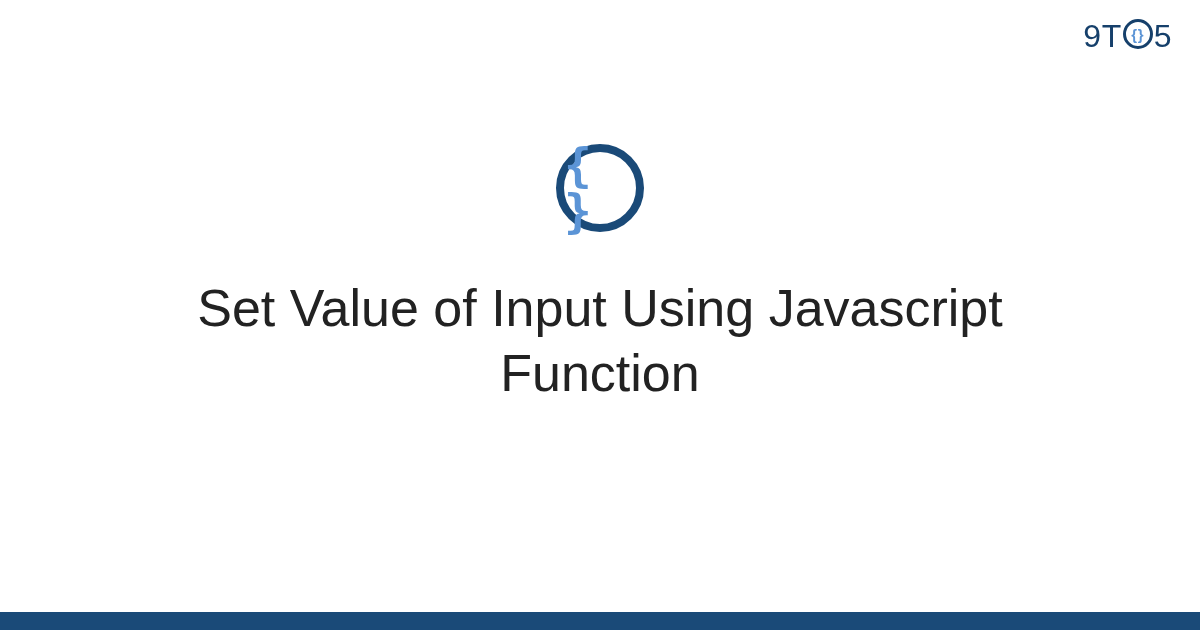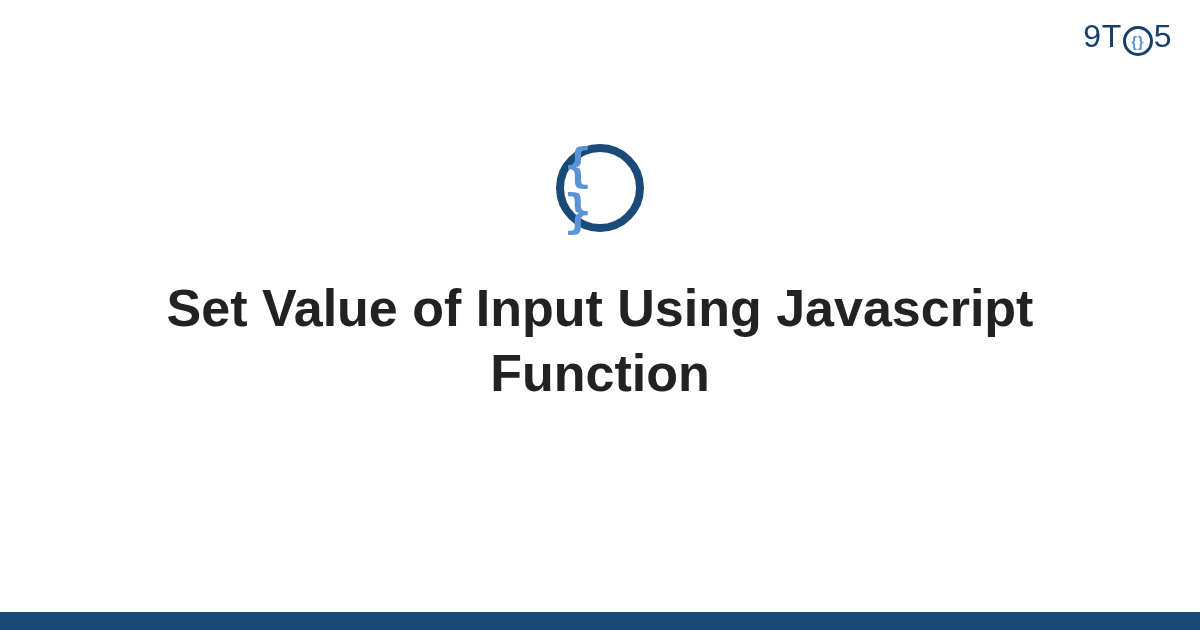--- a/index.html
+++ b/index.html
@@ -13,21 +13,21 @@
       background: #ffffff;
       font-family: -apple-system, BlinkMacSystemFont, "Segoe UI", Helvetica, Arial, sans-serif;
       position: relative;
       overflow: hidden;
     }
     .header {
       position: absolute;
       top: 18px;
       right: 28px;
       display: flex;
-      align-items: flex-end;
+      align-items: flex-start;
       font-size: 32px;
       font-weight: 500;
       letter-spacing: 0.5px;
     }
     .logo-9t {
       color: #16406b;
     }
     .logo-circle {
       display: inline-flex;
       align-items: center;
@@ -79,21 +79,21 @@
     .icon-braces {
       font-size: 46px;
       font-weight: 700;
       color: #5b94d6;
       letter-spacing: -2px;
       line-height: 1;
       font-family: Consolas, Monaco, monospace;
     }
     .title {
       font-size: 52px;
-      font-weight: 700;
+      font-weight: 400;
       color: #222222;
       text-align: center;
       line-height: 1.25;
       max-width: 900px;
     }
     .footer-bar {
       position: absolute;
       bottom: 0;
       left: 0;
       width: 100%;

